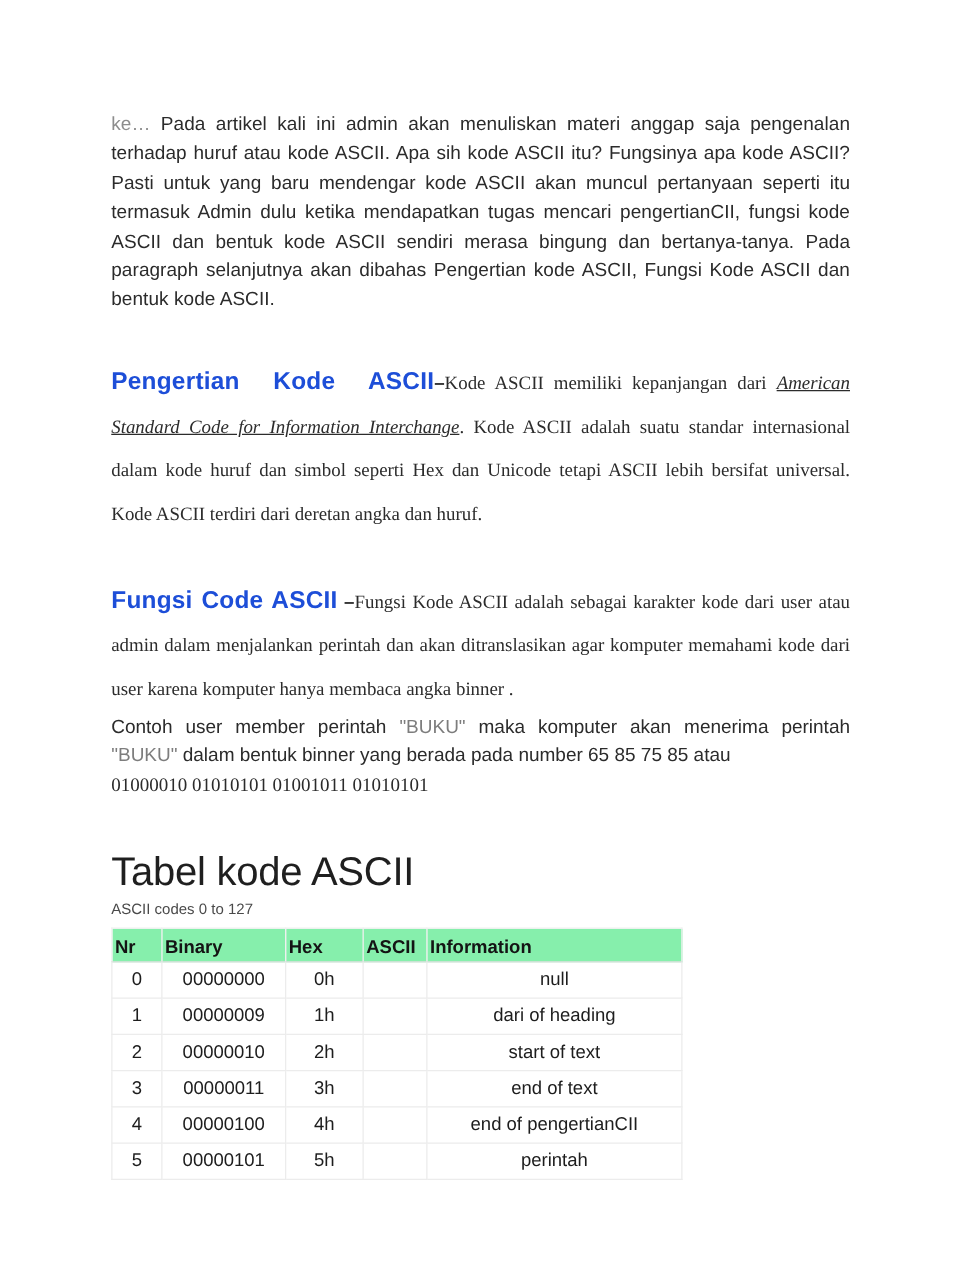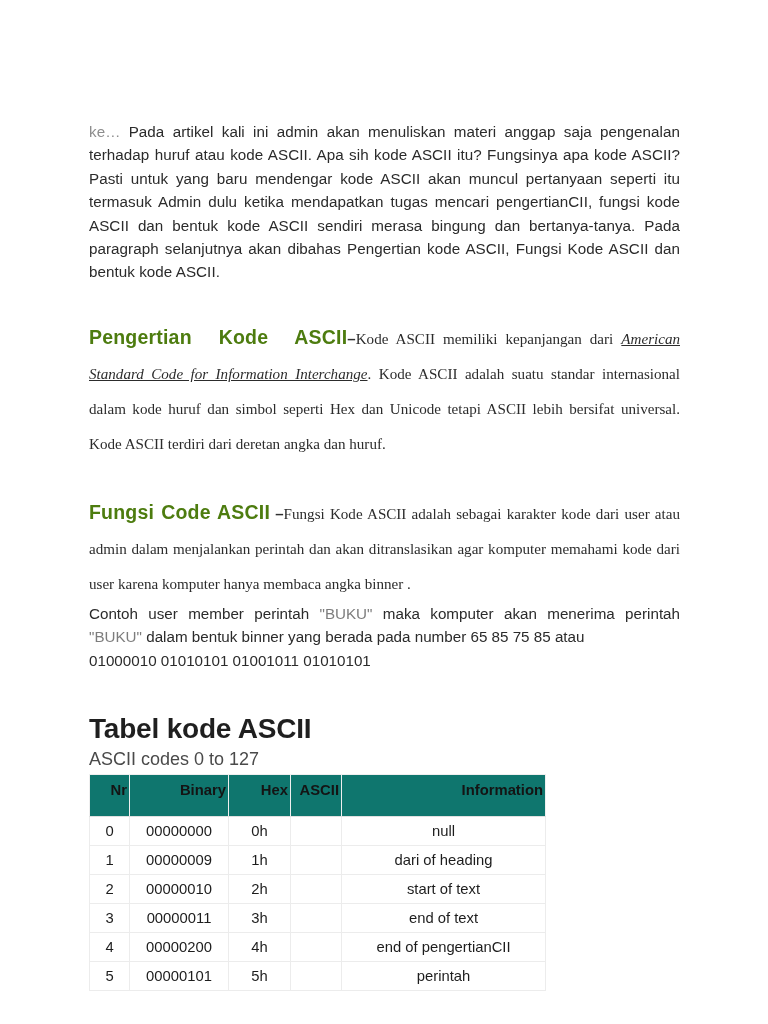--- a/index.html
+++ b/index.html
@@ -23,21 +23,20 @@
     width: 768px;
     height: 1024px;
     background: #ffffff;
   }
 
   .content {
     position: absolute;
     left: 89px;
     top: 88px;
     width: 591px;
-    margin-top: 32px;
   }
 
   
   .intro {
     font-family: "Liberation Sans", sans-serif;
     font-size: 15.2px;
     line-height: 23.4px;
     text-align: justify;
     color: #2b2b2b;
     margin: 0;
@@ -53,21 +52,21 @@
     text-align: justify;
   }
   .section.fungsi {
     margin-top: 33px;
   }
 
   .sect-head {
     font-family: "Liberation Sans", sans-serif;
     font-weight: bold;
     font-size: 19.5px;
-    color: #4d7c0f;
+    color: #1d4ed8;
     letter-spacing: 0.2px;
   }
   .sect-head.wide {
     
     word-spacing: 17px;
   }
   .dash {
     font-family: "Liberation Sans", sans-serif;
     font-weight: bold;
     font-size: 15px;
@@ -91,41 +90,42 @@
   .sans-para {
     font-family: "Liberation Sans", sans-serif;
     font-size: 15.2px;
     line-height: 23.4px;
     color: #2b2b2b;
     text-align: justify;
     margin: 0;
   }
   .sans-para.last-line {
     text-align: left;
+    font-family: Liberation Serif, serif;
   }
   .quoted {
     color: #7d7d7d;
   }
 
   
   .table-block {
     margin-top: 40px;
   }
   .table-title {
     font-family: "Liberation Sans", sans-serif;
-    font-weight: bold;
-    font-size: 28px;
+    font-weight: normal;
+    font-size: 32px;
     color: #1f1f1f;
     letter-spacing: -0.2px;
     line-height: 34px;
     margin: 0;
   }
   .table-sub {
     font-family: "Liberation Sans", sans-serif;
-    font-size: 18px;
+    font-size: 12px;
     color: #4a4a4a;
     margin: 4px 0 5px 0;
     line-height: 19px;
   }
 
   table.ascii-table {
     border-collapse: collapse;
     width: 456px;
     table-layout: fixed;
     font-family: "Liberation Sans", sans-serif;
@@ -133,24 +133,24 @@
     color: #1d1d1d;
     background: #ffffff;
   }
   table.ascii-table col.c-nr    { width: 40px; }
   table.ascii-table col.c-bin   { width: 99px; }
   table.ascii-table col.c-hex   { width: 62px; }
   table.ascii-table col.c-asc   { width: 51px; }
   table.ascii-table col.c-desc  { width: 204px; }
 
   table.ascii-table th {
-    background: #0f766e;
+    background: #86efac;
     font-weight: bold;
-    text-align: right;
-    padding: 5px 2px 16px 2px;
+    text-align: left;
+    padding: 5px 2px 1px 2px;
     border: 1px solid #efefef;
     border-bottom: 1px solid #e0e0e0;
     height: 20px;
     color: #141414;
   }
   table.ascii-table td {
     text-align: center;
     padding: 4px 2px 4px 2px;
     border: 1px solid #ececec;
     height: 20px;
@@ -225,21 +225,21 @@
           </tr>
           <tr>
             <td>3</td>
             <td>00000011</td>
             <td>3h</td>
             <td class="cell-empty"></td>
             <td>end of text</td>
           </tr>
           <tr>
             <td>4</td>
-            <td>00000200</td>
+            <td>00000100</td>
             <td>4h</td>
             <td class="cell-empty"></td>
             <td>end of pengertianCII</td>
           </tr>
           <tr>
             <td>5</td>
             <td>00000101</td>
             <td>5h</td>
             <td class="cell-empty"></td>
             <td>perintah</td>

